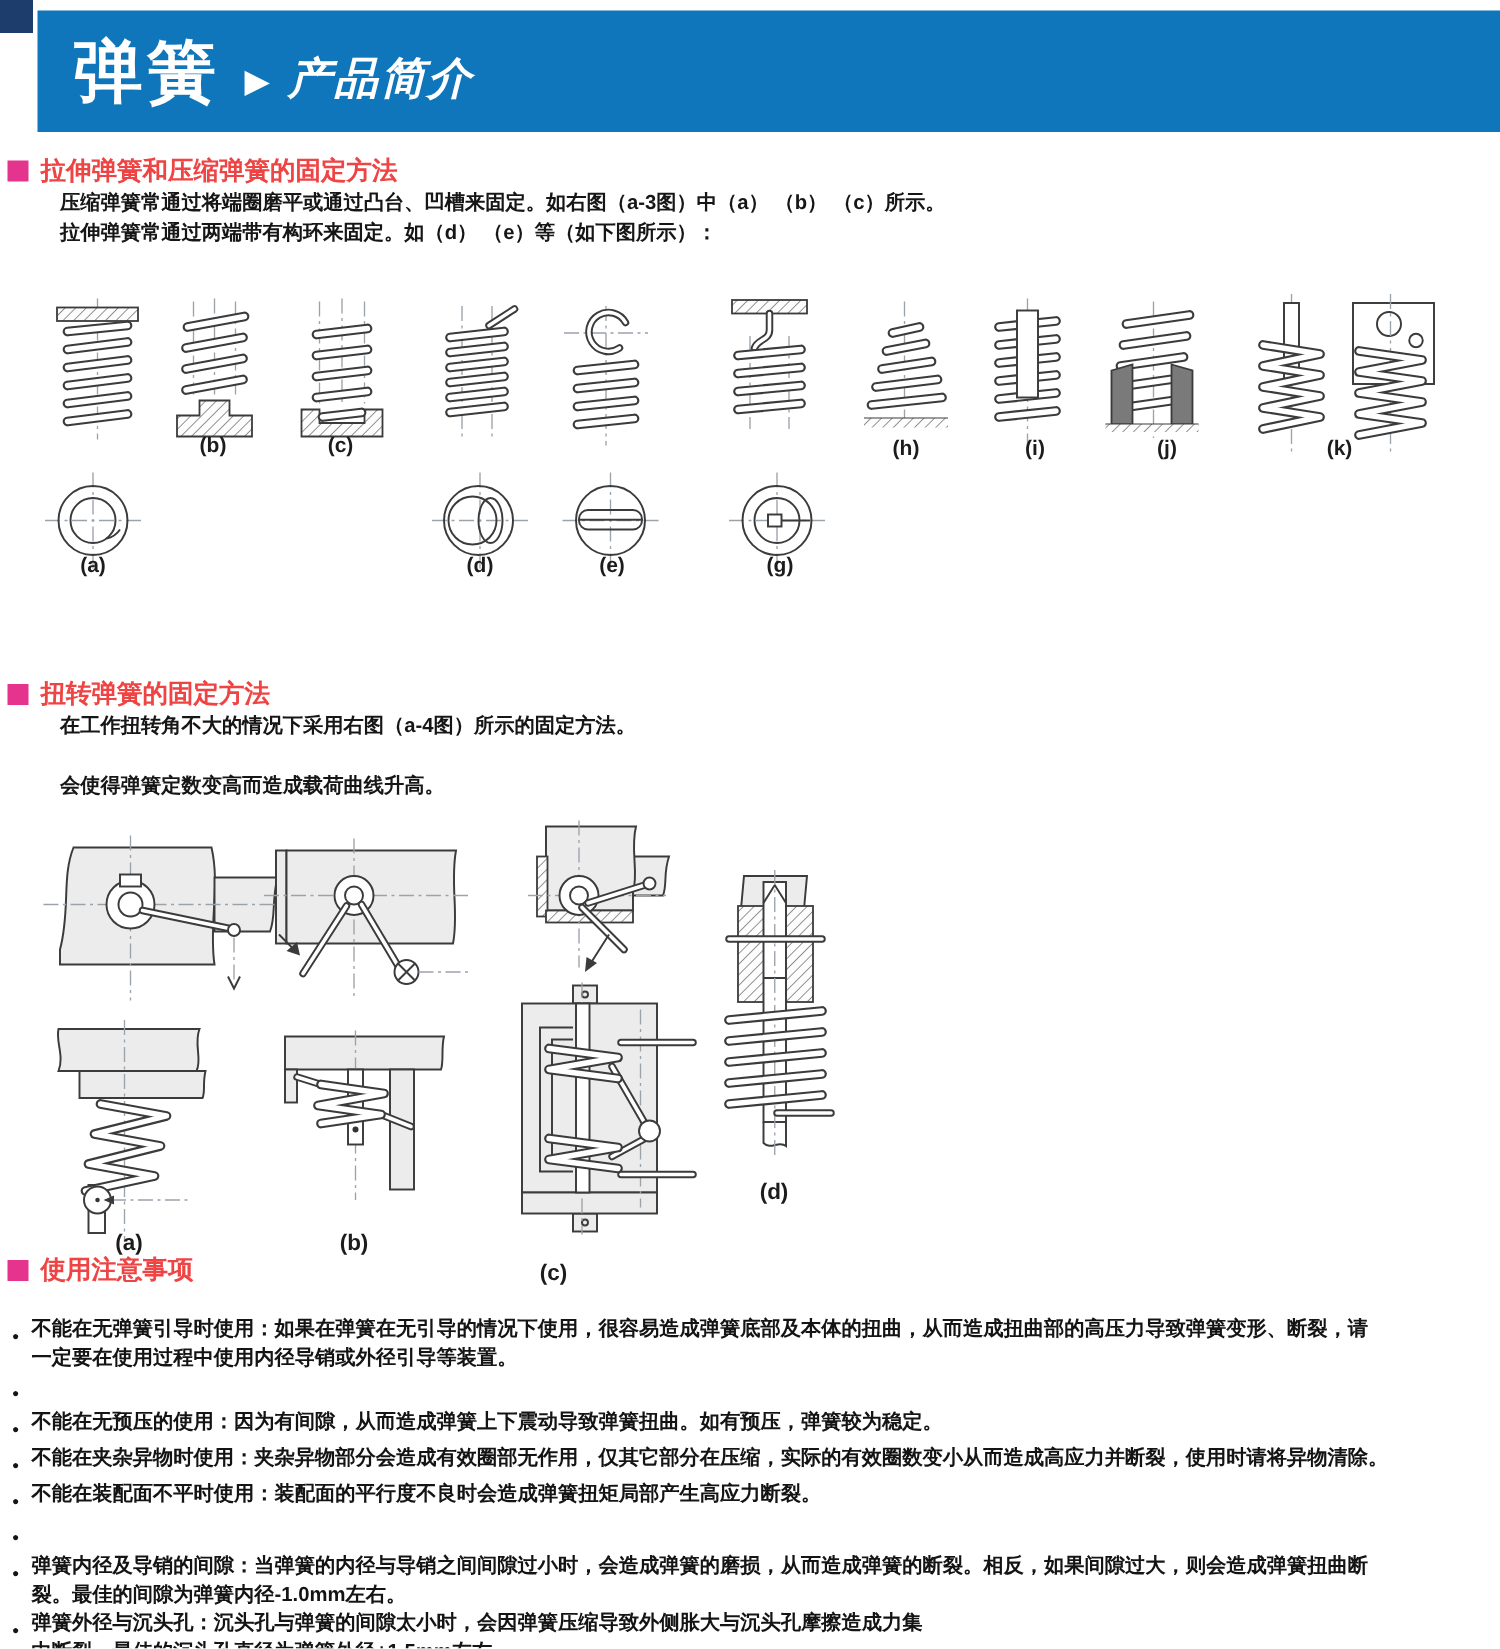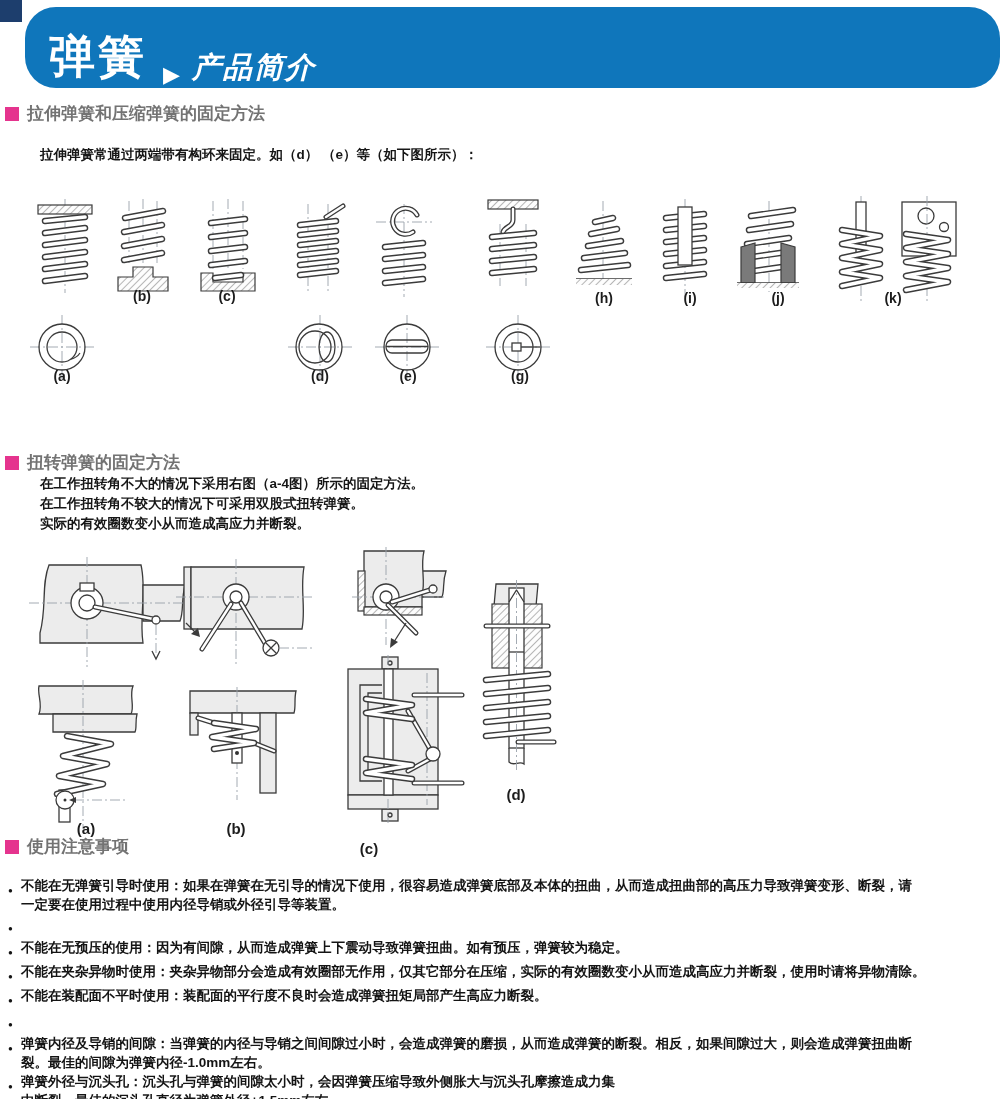--- a/index.html
+++ b/index.html
@@ -2,27 +2,27 @@
 <html style="--header-blue: #0f76bb; --corner-navy: #1d3e6d; --bullet-pink: #e5348e;"><head>
 <meta charset="utf-8">
 <style>
   html,body{margin:0;padding:0;background:#fff;}
   body{font-family:"Liberation Sans","DejaVu Sans",sans-serif;color:#1a1a1a;}
   #page{position:relative;width:1000px;height:1099px;background:#fff;overflow:hidden;}
 
   
   .corner{position:absolute;left:0;top:0;width:22px;height:22px;background:var(--corner-navy,#1d3e6d);}
   .topbar{position:absolute;left:25px;top:7px;right:0;height:81px;background:var(--header-blue,#0f76bb);
-          display:flex;align-items:flex-end;color:#fff;border-radius:31px;}
+          display:flex;align-items:center;color:#fff;}
   .title{font-size:46px;font-weight:bold;margin-left:24px;letter-spacing:3px;}
   .tri{font-size:22px;margin:12px 0 0 16px;}
   .subtitle{font-size:29px;font-weight:bold;margin:10px 0 0 12px;letter-spacing:2px;font-style:italic;}
 
   
-  .sechead{position:absolute;display:flex;align-items:center;font-size:17px;font-weight:bold;color:#737373;}
+  .sechead{position:absolute;display:flex;align-items:center;font-size:17px;font-weight:bold;color:#ef4444;}
   .pinksq{width:14px;height:14px;background:var(--bullet-pink,#e5348e);margin-right:8px;flex:0 0 14px;}
   .para{position:absolute;font-size:13.5px;line-height:20px;font-weight:600;color:#161616;}
 
   
   svg.fig{position:absolute;overflow:visible;}
   .ln{fill:none;stroke:#3b3b3b;stroke-width:1.3;}
   .cl{fill:none;stroke:#9aa2aa;stroke-width:0.9;stroke-dasharray:10 3 2 3;}
   .plate{fill:#ececec;stroke:#3b3b3b;stroke-width:1.3;}
   .hatch{fill:url(#h1);stroke:#3b3b3b;stroke-width:1.2;}
   .dark{fill:#7a7a7a;stroke:#3b3b3b;stroke-width:1.2;}
@@ -57,20 +57,21 @@
   <div class="topbar">
     <span class="title">弹簧</span>
     <span class="tri">▶</span>
     <span class="subtitle">产品简介</span>
   </div>
 
   <div class="sechead" style="left:5px;top:102px;">
     <span class="pinksq"></span>
     <span>拉伸弹簧和压缩弹簧的固定方法</span>
   </div>
+  <div class="para" style="left:40px;top:125px;">压缩弹簧常通过将端圈磨平或通过凸台、凹槽来固定。如右图（a-3图）中（a） （b） （c）所示。</div>
   <div class="para" style="left:40px;top:145px;">拉伸弹簧常通过两端带有构环来固定。如（d） （e）等（如下图所示）：</div>
 
   <svg class="fig" style="left:30px;top:197px" width="70" height="100">
     <defs>
         <path id="pf1" d="M15,24 L55,20 M15,36 L55,31 M15,48 L55,43 M15,60 L55,55 M15,72 L55,67 M15,84 L55,79"></path>
       </defs>
     <line class="cl" x1="35" y1="2" x2="35" y2="96"></line>
     <rect class="hatch" x="8" y="8" width="54" height="9"></rect>
     <use href="#pf1" class="tube"></use>
       <use href="#pf1" class="tubein"></use>
@@ -236,22 +237,21 @@
   <span class="figlabel" style="left:62px;top:368px">(a)</span>
   <span class="figlabel" style="left:320px;top:368px">(d)</span>
   <span class="figlabel" style="left:408px;top:368px">(e)</span>
   <span class="figlabel" style="left:520px;top:368px">(g)</span>
 
   <div class="sechead" style="left:5px;top:451px;">
     <span class="pinksq"></span>
     <span>扭转弹簧的固定方法</span>
   </div>
   <div class="para" style="left:40px;top:474px;">在工作扭转角不大的情况下采用右图（a-4图）所示的固定方法。</div>
-  <div class="para" style="left:40px;top:494px;">在工作扭转角不较大的情况下可采用双股式扭转弹簧。</div>
-  <div class="para" style="left:40px;top:514px;">实际的有效圈数变小从而造成高应力并断裂。</div>
+  <div class="para" style="left:40px;top:514px;">会使得弹簧定数变高而造成载荷曲线升高。</div>
 
   <svg class="fig" style="left:25px;top:555px" width="170" height="115">
     <defs>
         <path id="pt1" d="M70,52 L128,64"></path>
       </defs>
     <path class="plate" d="M24,10 C16,30 22,52 15,78 L15,88 H118 C114,62 122,36 116,10 Z"></path>
     <path class="plate" d="M118,30 H160 C156,46 159,56 155,66 L118,66 Z"></path>
     <line class="cl" x1="62" y1="2" x2="62" y2="112"></line>
       <line class="cl" x1="4" y1="48" x2="166" y2="48"></line>
     <circle class="ln" cx="62" cy="48" r="16" style="fill:#fff"></circle>

